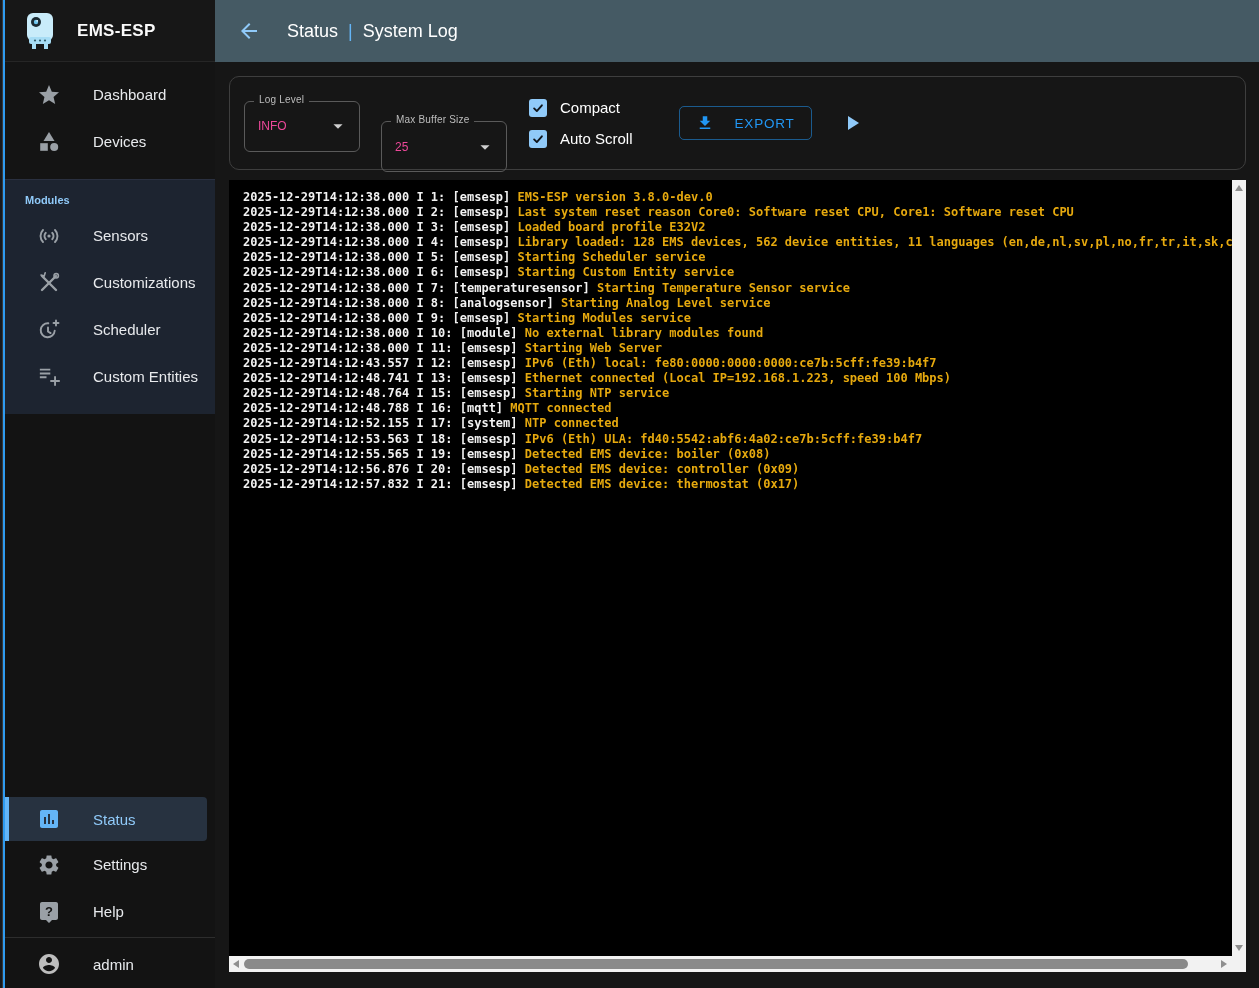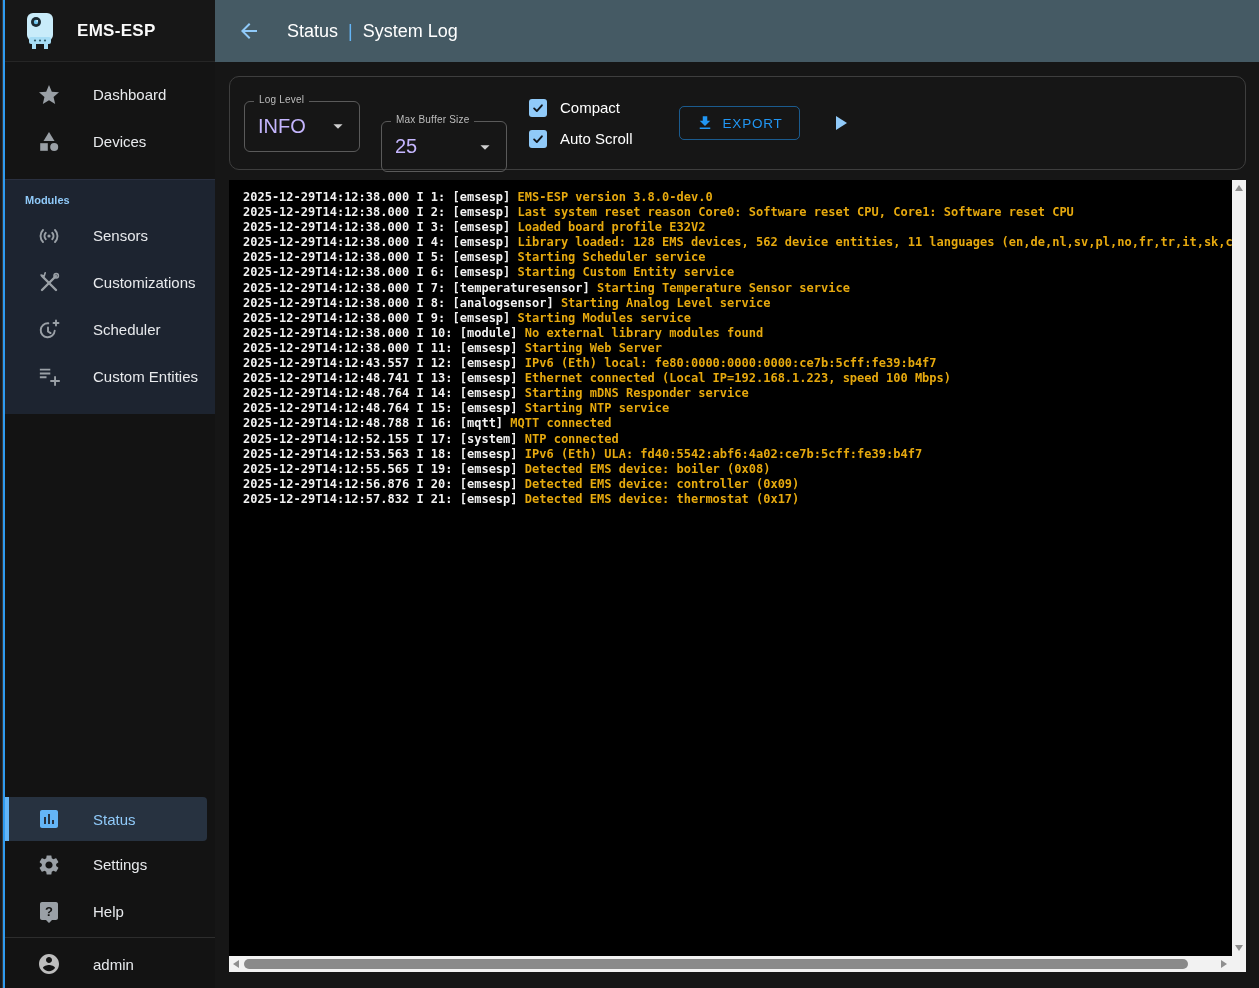--- a/index.html
+++ b/index.html
@@ -62,34 +62,34 @@
   }
   .select {
     position:relative; height:51px; border:1px solid #5a5a5a; border-radius:6px;
     display:flex; align-items:center; padding:0 10px 0 13px; margin-top:6px; cursor:pointer;
     justify-content:space-between;
   }
   .select .flabel {
     position:absolute; top:-8px; left:9px; background:#161616; padding:0 5px;
     font-size:10px; color:#bdbdbd; letter-spacing:.2px;
   }
-  .select .val { font-size:20px; font-weight:500; color:#c4b5fd; }
+  .select .val { font-size:12px; font-weight:500; color:#ec4899; }
   .sel-loglevel { width:116px; margin-left:2px; }
   .sel-buffer   { width:126px; margin-left:21px;margin-top:47px; }
 
   .check-col { display:flex; flex-direction:column; gap:13px; margin-left:22px; }
   .check-row { display:flex; align-items:center; gap:13px; cursor:pointer; }
   .checkbox {
     width:18px; height:18px; border-radius:3px; background:#90caf9; flex:none;
     display:flex; align-items:center; justify-content:center;
   }
   .check-label { font-size:15px; font-weight:500; color:#ffffff; }
 
   .export-btn {
-    margin-left:46px; height:34px; padding:0 16px; display:flex; align-items:center; gap:9px;
+    margin-left:46px; height:34px; padding:0 16px; display:flex; align-items:center; gap:21px;
     background:transparent; border:1px solid rgba(33,150,243,.55); border-radius:5px;
     color:#2196f3; font-family:"Liberation Sans", sans-serif;
     font-size:13.5px; font-weight:500; letter-spacing:.8px; cursor:pointer;
   }
   .play-btn { margin-left:28px; width:24px; height:24px; border:none; background:transparent; padding:0; cursor:pointer; display:flex; align-items:center; }
 
   
   .logbox {
     margin:0 13px 16px 14px; flex:1; background:#000000; position:relative; min-height:0;
     overflow:hidden;
@@ -356,21 +356,20 @@
             <div class="log-line"><span class="log-prefix">2025-12-29T14:12:38.000 I 9: [emsesp] </span><span class="log-msg">Starting Modules service</span></div>
 
             <div class="log-line"><span class="log-prefix">2025-12-29T14:12:38.000 I 10: [module] </span><span class="log-msg">No external library modules found</span></div>
 
             <div class="log-line"><span class="log-prefix">2025-12-29T14:12:38.000 I 11: [emsesp] </span><span class="log-msg">Starting Web Server</span></div>
 
             <div class="log-line"><span class="log-prefix">2025-12-29T14:12:43.557 I 12: [emsesp] </span><span class="log-msg">IPv6 (Eth) local: fe80:0000:0000:0000:ce7b:5cff:fe39:b4f7</span></div>
 
             <div class="log-line"><span class="log-prefix">2025-12-29T14:12:48.741 I 13: [emsesp] </span><span class="log-msg">Ethernet connected (Local IP=192.168.1.223, speed 100 Mbps)</span></div>
 
-            <div class="log-line"><span class="log-prefix">2025-12-29T14:12:48.764 I 14: [emsesp] </span><span class="log-msg">Starting mDNS Responder service</span></div>
 
             <div class="log-line"><span class="log-prefix">2025-12-29T14:12:48.764 I 15: [emsesp] </span><span class="log-msg">Starting NTP service</span></div>
 
             <div class="log-line"><span class="log-prefix">2025-12-29T14:12:48.788 I 16: [mqtt] </span><span class="log-msg">MQTT connected</span></div>
 
             <div class="log-line"><span class="log-prefix">2025-12-29T14:12:52.155 I 17: [system] </span><span class="log-msg">NTP connected</span></div>
 
             <div class="log-line"><span class="log-prefix">2025-12-29T14:12:53.563 I 18: [emsesp] </span><span class="log-msg">IPv6 (Eth) ULA: fd40:5542:abf6:4a02:ce7b:5cff:fe39:b4f7</span></div>
 
             <div class="log-line"><span class="log-prefix">2025-12-29T14:12:55.565 I 19: [emsesp] </span><span class="log-msg">Detected EMS device: boiler (0x08)</span></div>

